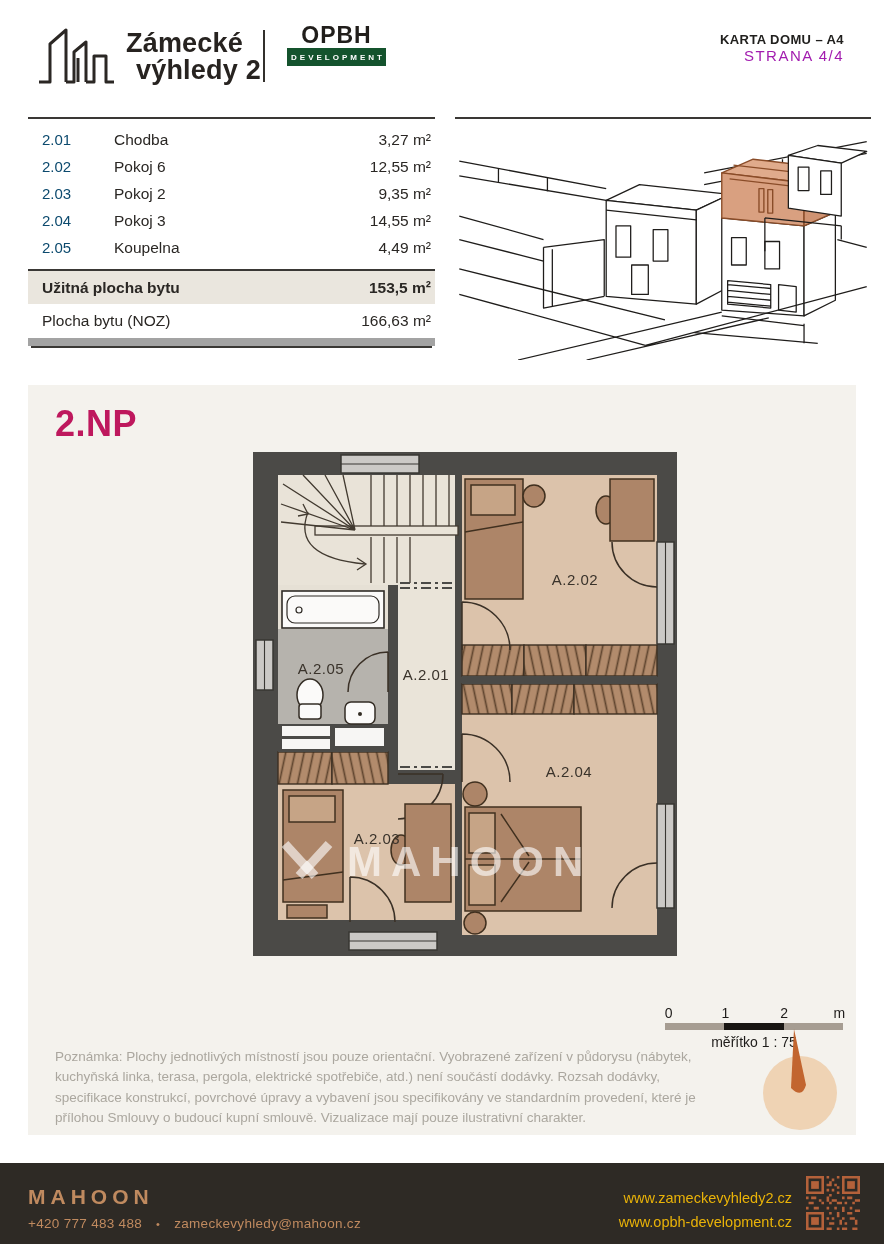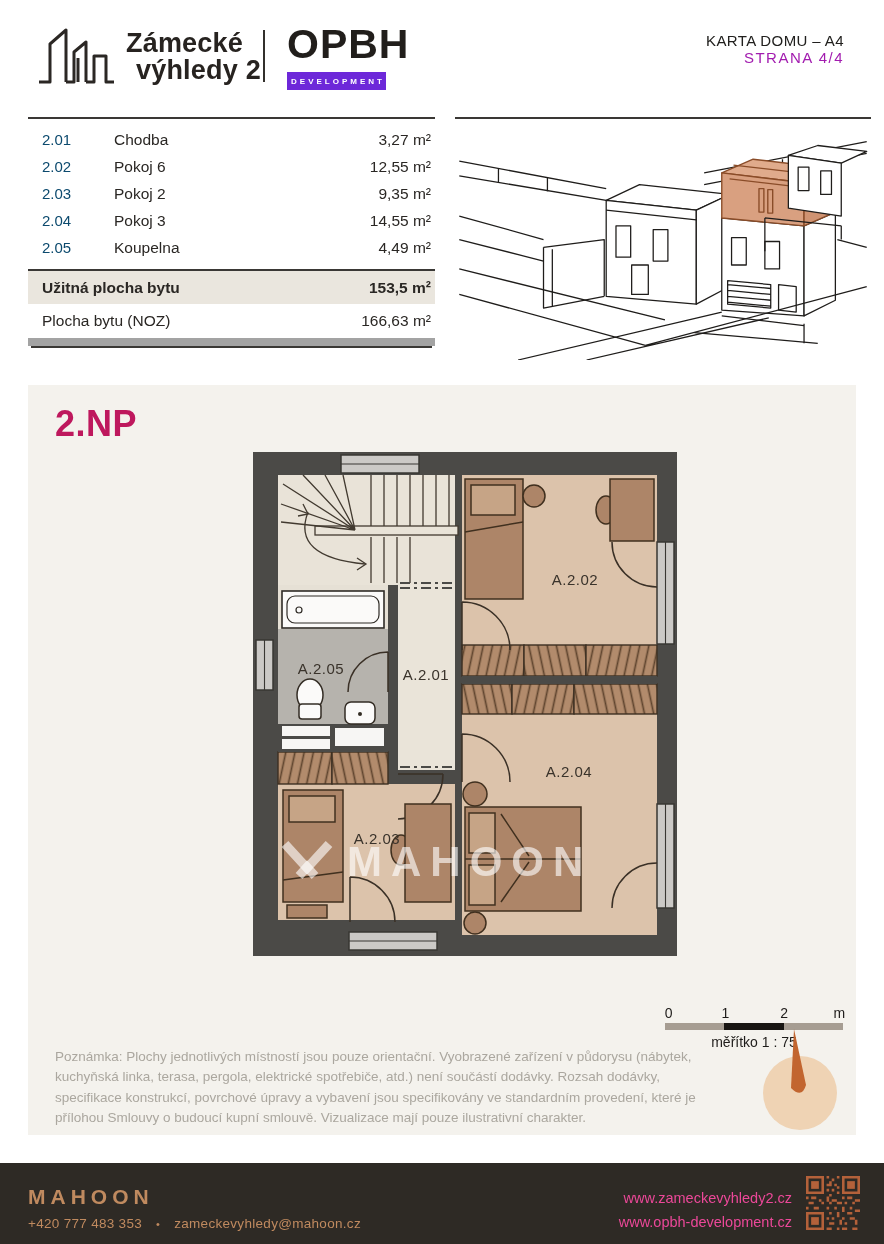--- a/index.html
+++ b/index.html
@@ -4,25 +4,25 @@
 <style>
   html,body{margin:0;padding:0;background:#e9e9e9;}
   .page{position:relative;width:884px;height:1244px;background:#ffffff;overflow:hidden;
         font-family:"Liberation Sans",sans-serif;color:#2a2724;}
   
   .logo-icon{position:absolute;left:36px;top:26px;}
   .brand{position:absolute;left:126px;top:30px;font-size:27px;font-weight:700;color:#272320;line-height:1.0;letter-spacing:.2px;}
   .brand .l2{padding-left:10px;}
   .brand-divider{position:absolute;left:263px;top:30px;width:2px;height:52px;background:#33302c;}
   .partner{position:absolute;left:287px;top:24px;text-align:center;}
-  .partner .nm{font-size:41px;font-weight:800;color:#211e1b;letter-spacing:1px;line-height:1;}
-  .partner .sub{margin-top:7px;background:#6d28d9;color:#ffffff;font-size:8px;letter-spacing:3px;
+  .partner .nm{font-size:23px;font-weight:800;color:#211e1b;letter-spacing:1px;line-height:1;}
+  .partner .sub{margin-top:1px;background:#14532d;color:#ffffff;font-size:8px;letter-spacing:3px;
                 padding:5px 0 4px 3px;width:96px;font-weight:700;}
   .doc-meta{position:absolute;right:40px;top:32px;text-align:right;}
-  .doc-meta .t{font-size:15px;font-weight:400;color:#21201e;letter-spacing:.4px;}
+  .doc-meta .t{font-size:13px;font-weight:700;color:#21201e;letter-spacing:.4px;}
   .doc-meta .p{font-size:15px;color:#a21caf;letter-spacing:1.5px;}
   
   .room-table{position:absolute;left:28px;top:117px;width:407px;border-top:2px solid #3a3835;padding-top:7px;}
   .rrow{display:flex;align-items:center;height:27px;font-size:15.5px;}
   .rrow .code{width:72px;padding-left:14px;color:#0c4a6e;font-size:15px;}
   .rrow .name{flex:1;color:#2a2724;}
   .rrow .val{color:#2a2724;padding-right:4px;}
   .totals{margin-top:8px;}
   .trow{display:flex;align-items:center;font-size:15.5px;}
   .trow .lbl{flex:1;padding-left:14px;}
@@ -44,21 +44,21 @@
   .scalebar .bar .dark{position:absolute;left:33.3%;width:33.4%;top:0;bottom:0;background:#181512;}
   .scalebar .sl{margin-top:4px;text-align:center;}
   .compass{position:absolute;left:732px;top:640px;}
   .note{position:absolute;left:27px;top:662px;width:645px;font-size:13.5px;line-height:1.5;color:#aba79f;}
   
   .footer{position:absolute;left:0;top:1163px;width:884px;height:81px;background:#2e2a25;}
   .f-left{position:absolute;left:28px;top:22px;color:#c08a5f;}
   .f-brand{font-size:21px;font-weight:600;letter-spacing:5px;}
   .f-contact{margin-top:7px;font-size:13.5px;letter-spacing:.3px;display:flex;align-items:center;}
   .f-contact .bullet{margin:0 14px;font-size:11px;}
-  .f-sites{position:absolute;right:92px;top:24px;text-align:right;color:#ec4899;font-size:14.5px;line-height:1.65;}
+  .f-sites{position:absolute;right:92px;top:24px;text-align:right;color:#eab308;font-size:14.5px;line-height:1.65;}
   .f-qr{position:absolute;right:24px;top:13px;}
 </style>
 </head>
 <body>
 
 <div class="page">
 
   <svg class="logo-icon" width="80" height="58" viewBox="0 0 80 58">
     <g fill="none" stroke="#2b2724" stroke-width="3" stroke-linejoin="round">
       <path d="M3,56 L14,56 L14,18 L30,4 L30,56"></path>
@@ -324,21 +324,21 @@
       <path d="M34,4 L46,60 Q42,74 31,63 Z" fill="#c2652f"></path>
     </svg>
 
     <div class="note">Poznámka: Plochy jednotlivých místností jsou pouze orientační. Vyobrazené zařízení v půdorysu (nábytek, kuchyňská linka, terasa, pergola, elektrické spotřebiče, atd.) není součástí dodávky. Rozsah dodávky, specifikace konstrukcí, povrchové úpravy a vybavení jsou specifikovány ve standardním provedení, které je přílohou Smlouvy o budoucí kupní smlouvě. Vizualizace mají pouze ilustrativní charakter.</div>
   </div>
 
   <div class="footer">
     <div class="f-left">
       <div class="f-brand">MAHOON</div>
       <div class="f-contact">
-        <span>+420 777 483 353</span>
+        <span>+420 777 483 488</span>
         <span class="bullet">•</span>
         <span>zameckevyhledy@mahoon.cz</span>
       </div>
     </div>
     <div class="f-sites">
       <div>www.zameckevyhledy2.cz</div>
       <div>www.opbh-development.cz</div>
     </div>
     <svg class="f-qr" width="54" height="54" viewBox="0 0 21 21">
       <g fill="#b4613a">

